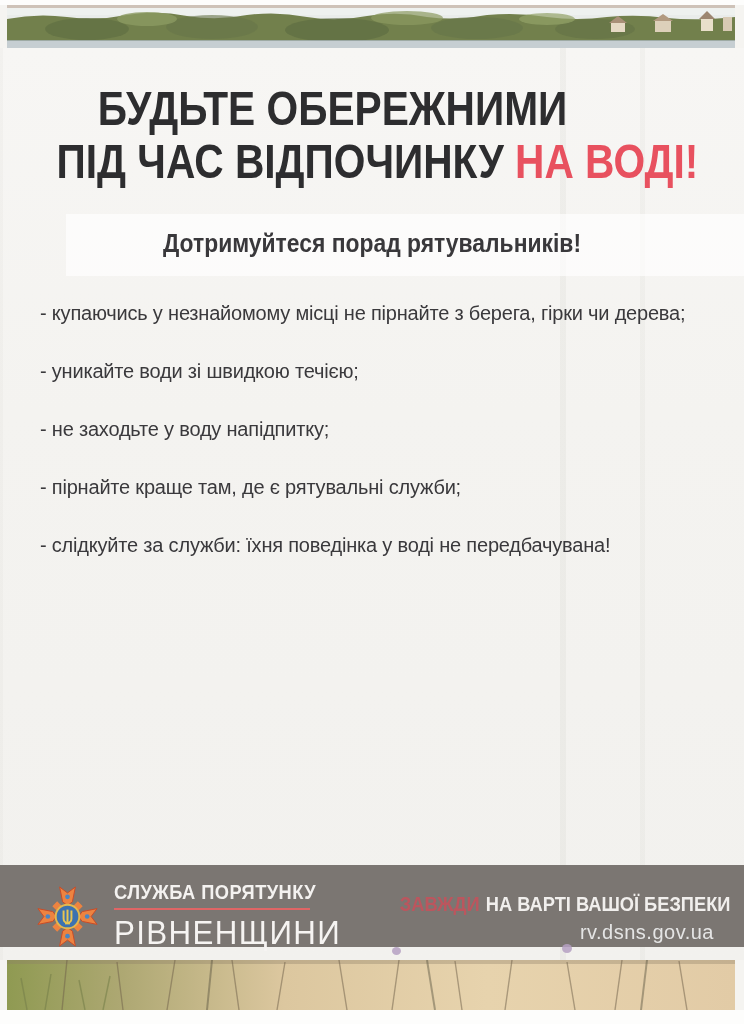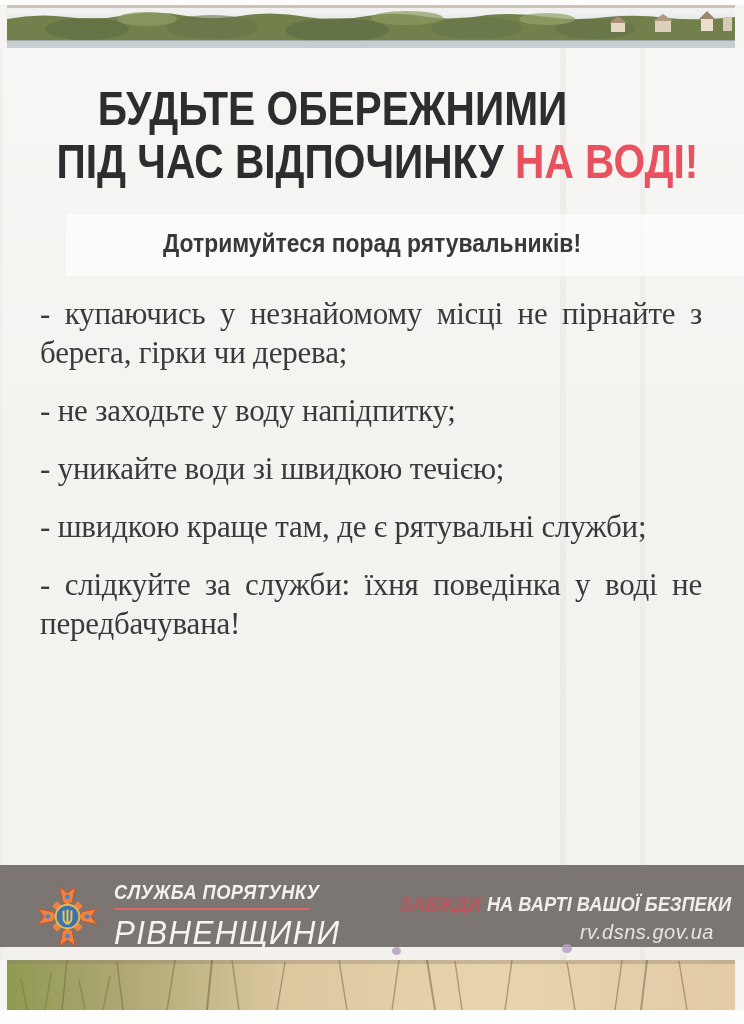--- a/index.html
+++ b/index.html
@@ -29,25 +29,25 @@
     transform:scaleX(.83);transform-origin:50% 50%;white-space:nowrap;}
   .title-accent{color:#e8515f;}
 
   .subtitle-band{position:absolute;top:214px;left:66px;right:0;height:62px;
     background:rgba(255,255,255,.65);}
   .subtitle{position:absolute;top:228px;left:0;width:744px;text-align:center;
     font-size:26px;font-weight:bold;color:#39383b;
     transform:scaleX(.88);transform-origin:50% 50%;white-space:nowrap;}
 
   .tips{position:absolute;top:294px;left:40px;right:42px;
-    font-size:31px;line-height:39px;color:#3a393c;text-align:justify;
-    letter-spacing:-.2px;font-family:Liberation Serif, serif;}
+    font-size:20px;line-height:39px;color:#3a393c;text-align:justify;
+    letter-spacing:-.2px;}
   .tips p{margin:0 0 19px 0;}
 
-  .footer{position:absolute;top:865px;left:0;right:0;height:82px;background:#7b7672;font-style:italic;}
+  .footer{position:absolute;top:865px;left:0;right:0;height:82px;background:#7b7672;}
   .footer-left{position:absolute;left:36px;top:15px;display:flex;align-items:center;}
   .emblem{width:63px;height:63px;flex:0 0 auto;}
   .org{margin-left:15px;color:#f4f2f0;}
   .org-top{font-size:21px;font-weight:bold;letter-spacing:.5px;
     transform:scaleX(.87);transform-origin:0 50%;white-space:nowrap;}
   .org-underline{height:2px;width:196px;background:#e06565;margin:4px 0 3px 0;}
   .org-bottom{font-size:34px;font-weight:normal;letter-spacing:1.5px;color:#f6f4f2;
     transform:scaleX(.92);transform-origin:0 50%;white-space:nowrap;}
   .footer-right{position:absolute;left:378px;top:27px;width:336px;text-align:right;}
   .slogan{font-size:21px;font-weight:bold;color:#f1efed;white-space:nowrap;
@@ -97,23 +97,23 @@
   <div class="title-block">
     <div class="title-line">БУДЬТЕ ОБЕРЕЖНИМИ</div>
     <div class="title-line"><span>ПІД ЧАС ВІДПОЧИНКУ </span><span class="title-accent">НА ВОДІ!</span></div>
   </div>
 
   <div class="subtitle-band"></div>
   <div class="subtitle">Дотримуйтеся порад рятувальників!</div>
 
   <div class="tips">
     <p>- купаючись у незнайомому місці не пірнайте з берега, гірки чи дерева;</p>
+    <p>- уникайте води зі швидкою течією;</p>
     <p>- не заходьте у воду напідпитку;</p>
-    <p>- уникайте води зі швидкою течією;</p>
-    <p>- швидкою краще там, де є рятувальні служби;</p>
+    <p>- пірнайте краще там, де є рятувальні служби;</p>
     <p>- слідкуйте за служби: їхня поведінка у воді не передбачувана!</p>
   </div>
 
   <div class="footer">
     <div class="footer-left">
       <svg class="emblem" viewBox="0 0 64 64" aria-hidden="true">
         <g>
           <path d="M24 2 L32 8 L40 2 L37 17 L32 21 L27 17 Z" fill="#ed8340" stroke="#c84b28" stroke-width="1"></path>
           <path d="M24 2 L32 8 L40 2 L37 17 L32 21 L27 17 Z" fill="#ed8340" stroke="#c84b28" stroke-width="1" transform="rotate(90 32 32)"></path>
           <path d="M24 2 L32 8 L40 2 L37 17 L32 21 L27 17 Z" fill="#ed8340" stroke="#c84b28" stroke-width="1" transform="rotate(180 32 32)"></path>

